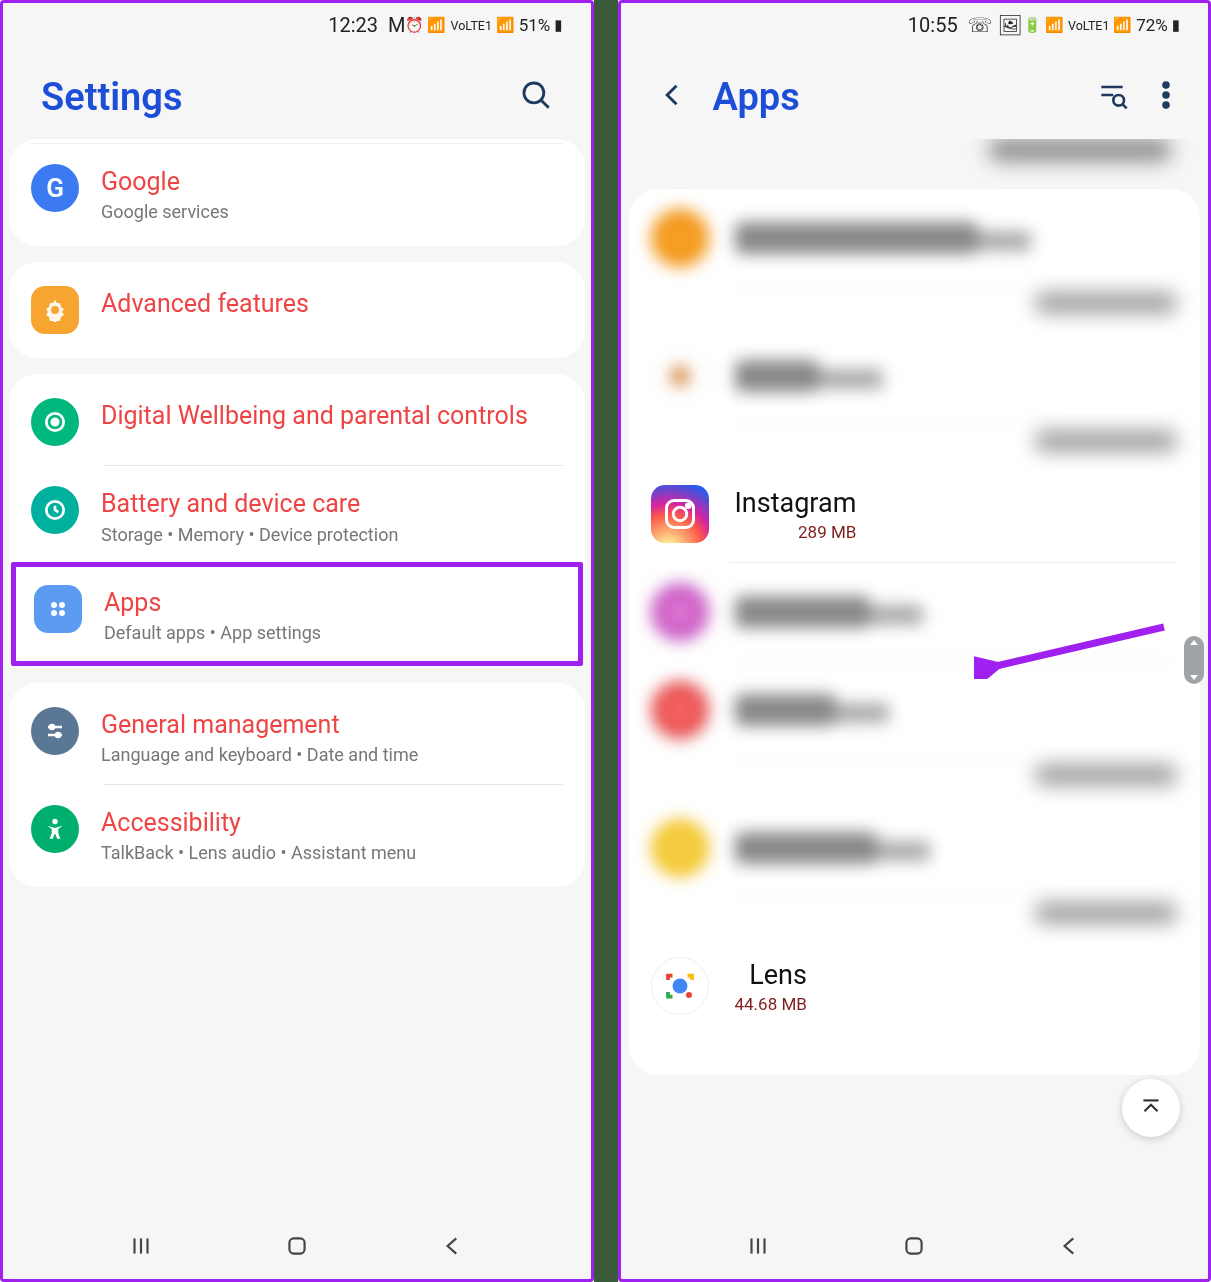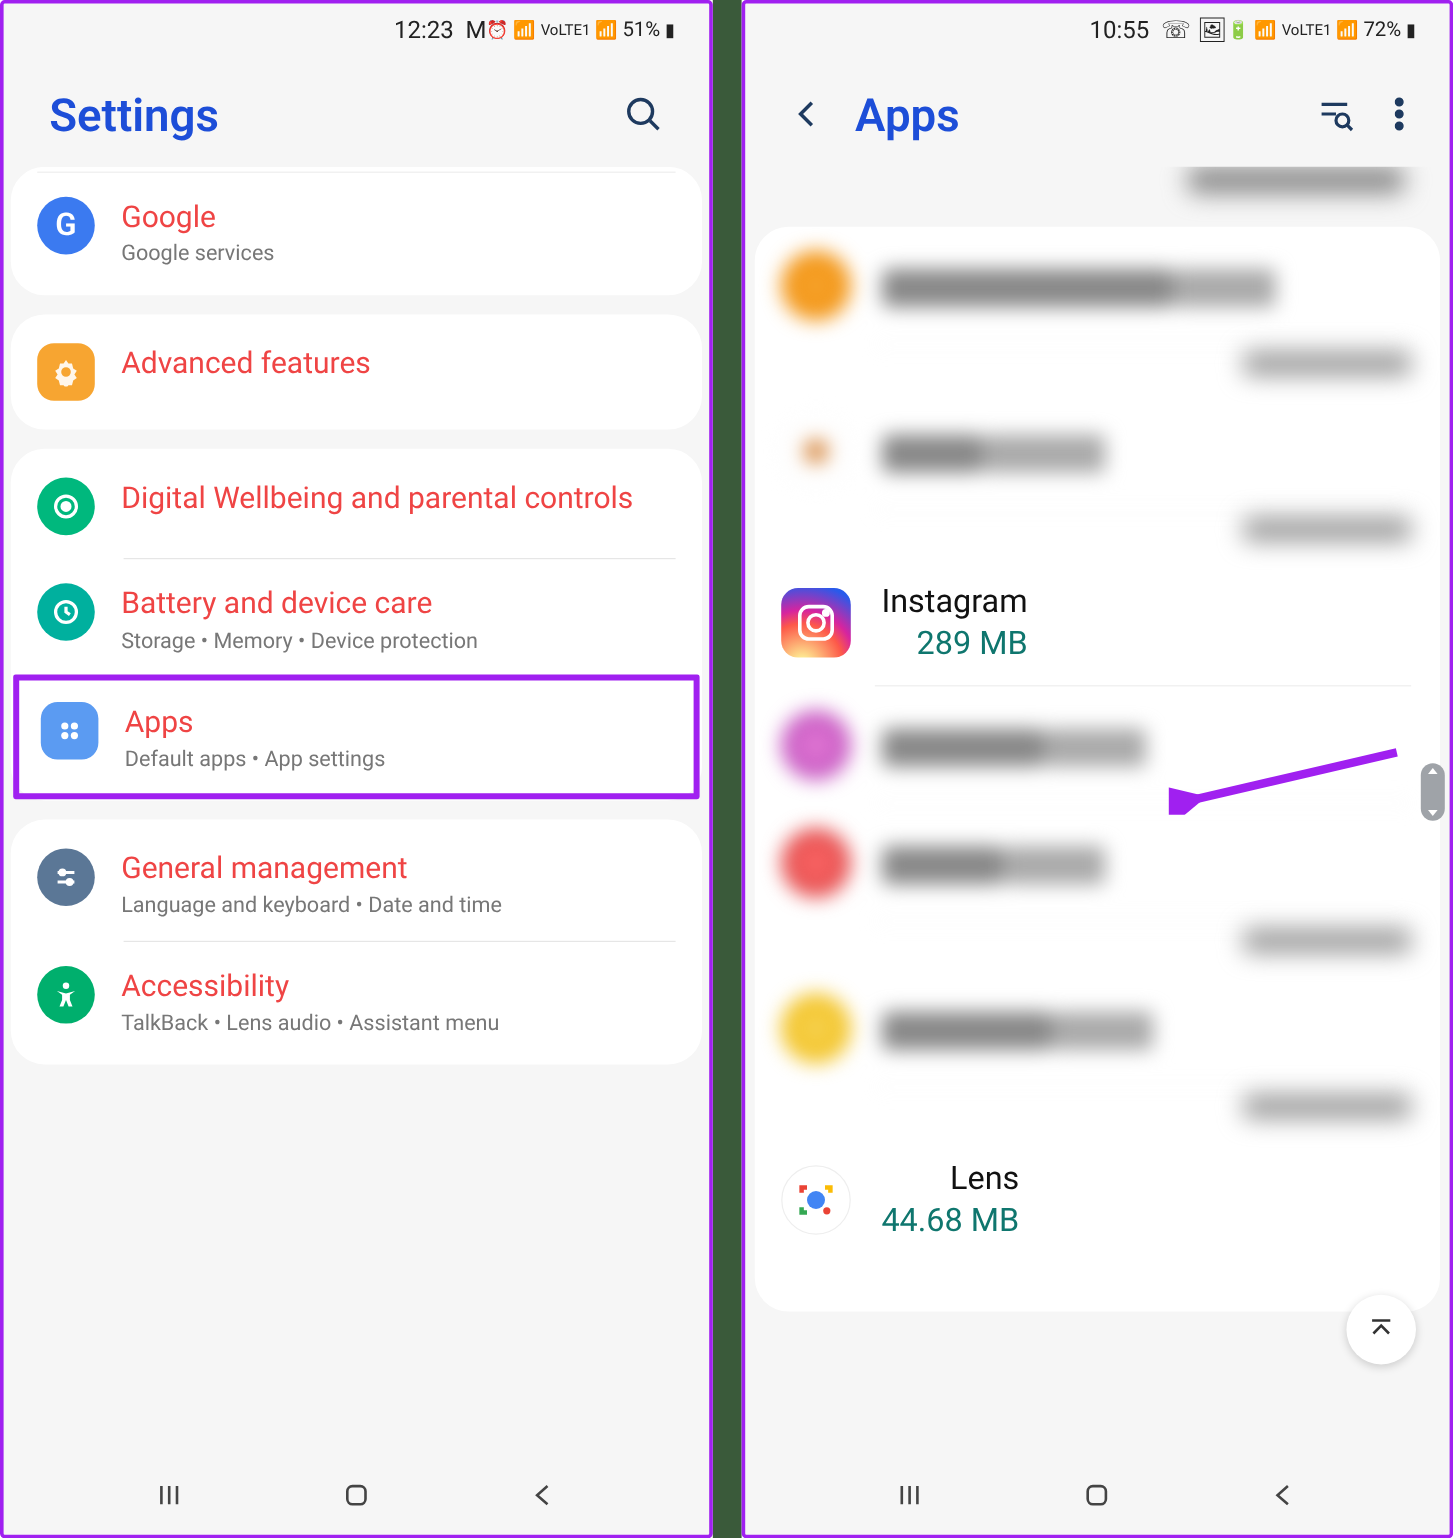--- a/index.html
+++ b/index.html
@@ -26,21 +26,21 @@
 .highlight-box .row { padding: 18px 18px; }
 .navbar { height: 62px; display: flex; justify-content: space-around; align-items: center; padding: 0 60px; }
 .nav-btn { color: #333; }
 
 .apps-list { background: #fff; border-radius: 28px; margin: 0 2px; position: relative; padding-bottom: 40px; }
 .app-row { display: flex; align-items: center; padding: 20px 22px; gap: 26px; position: relative; text-align: right; }
 .app-row.border::after { content:''; position:absolute; bottom:0; left:100px; right:24px; height:1px; background:#eee; }
 .app-icon { width: 58px; height: 58px; border-radius: 50%; flex-shrink: 0; }
 .app-icon.square { border-radius: 14px; }
 .app-text .app-name { font-size: 27px; color: #111; }
-.app-text .app-size { font-size: 27px; color: #0f766e; margin-top: 3px; }
+.app-text .app-size { font-size: 17px; color: #7f1d1d; margin-top: 3px; }
 .blurred { filter: blur(8px); }
 .blurred .app-name { background: #888; color: transparent; border-radius: 6px; display: inline-block; }
 .blurred .app-size { background: #aaa; color: transparent; border-radius: 4px; display: inline-block; }
 .arrow-annotation { position: absolute; right: 34px; top: 480px; pointer-events: none; }
 .scroll-indicator { position: absolute; right: 4px; top: 497px; width: 20px; height: 48px; background: #9fa3a8; border-radius: 10px; display:flex; flex-direction:column; justify-content:space-between; align-items:center; padding:4px 0;}
 .scroll-indicator::before, .scroll-indicator::after { content:''; width:0; height:0; border-left:4px solid transparent; border-right:4px solid transparent;}
 .scroll-indicator::before{border-bottom:5px solid #fff;}
 .scroll-indicator::after{border-top:5px solid #fff;}
 .fab { position: absolute; right: 28px; bottom: 80px; width: 58px; height: 58px; border-radius: 50%; background: #fff; box-shadow: 0 2px 8px rgba(0,0,0,0.18); display:flex; align-items:center; justify-content:center; }
 .blur-top { height: 40px; filter: blur(10px); margin: 0 22px 10px; }

